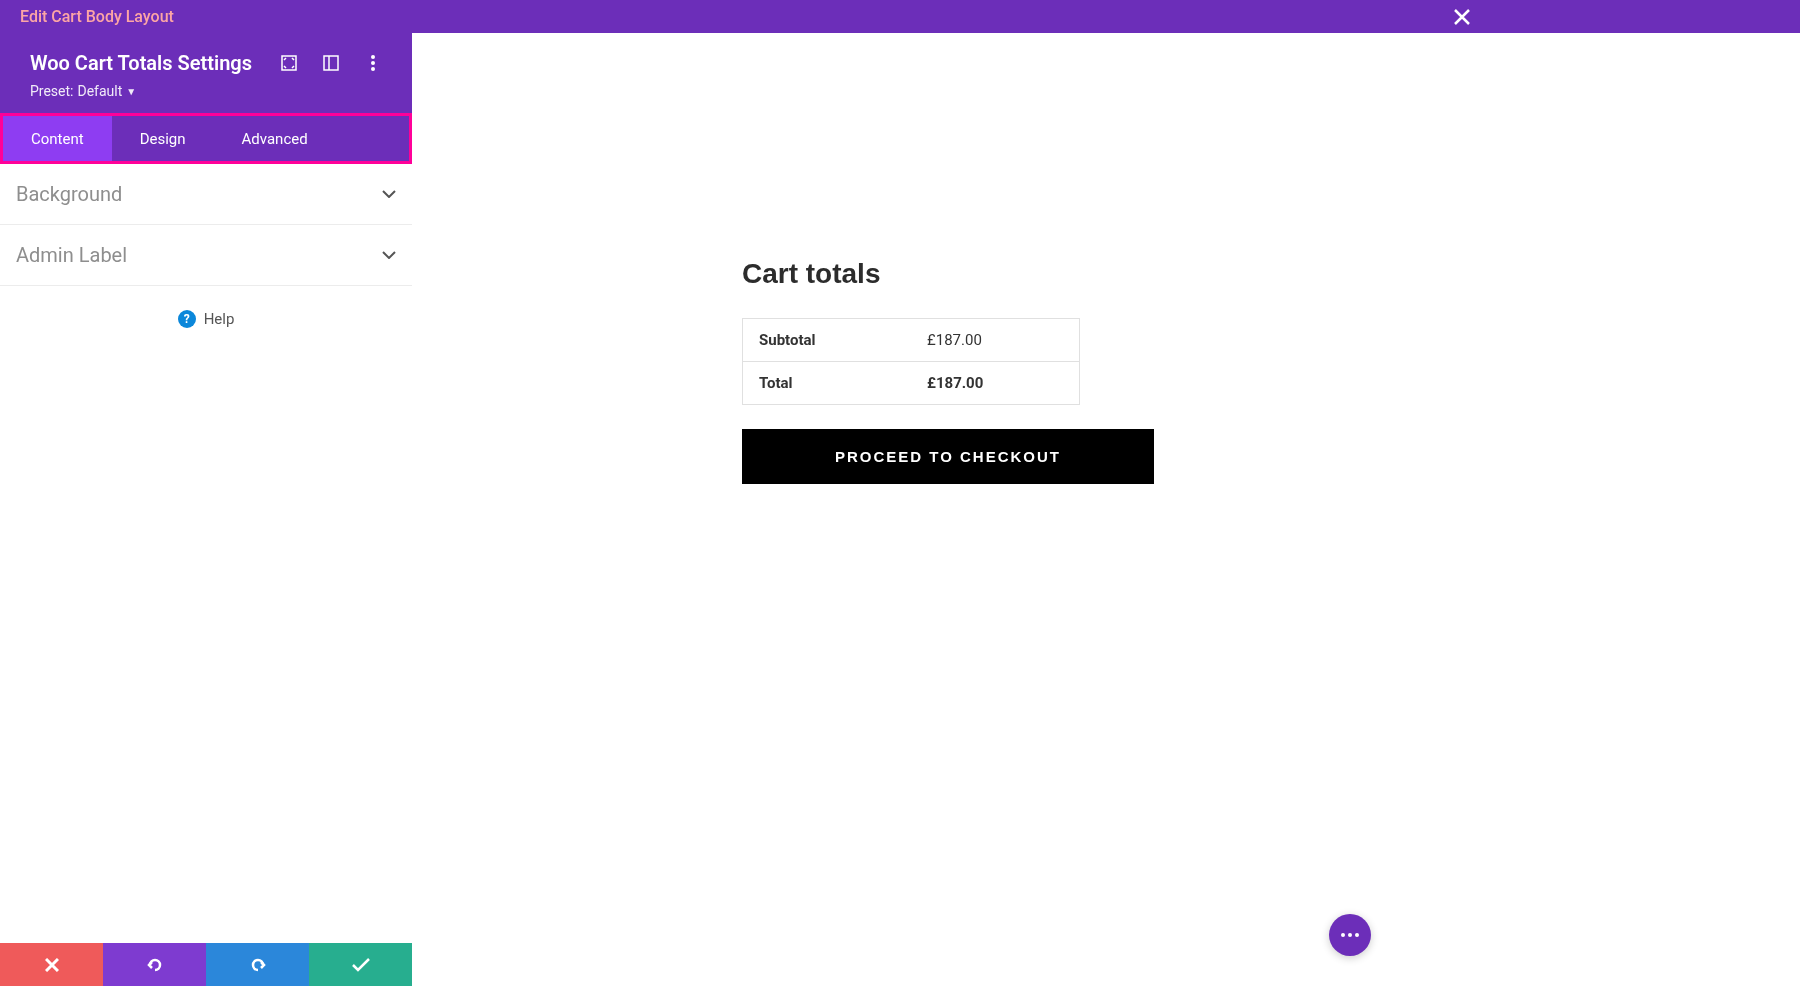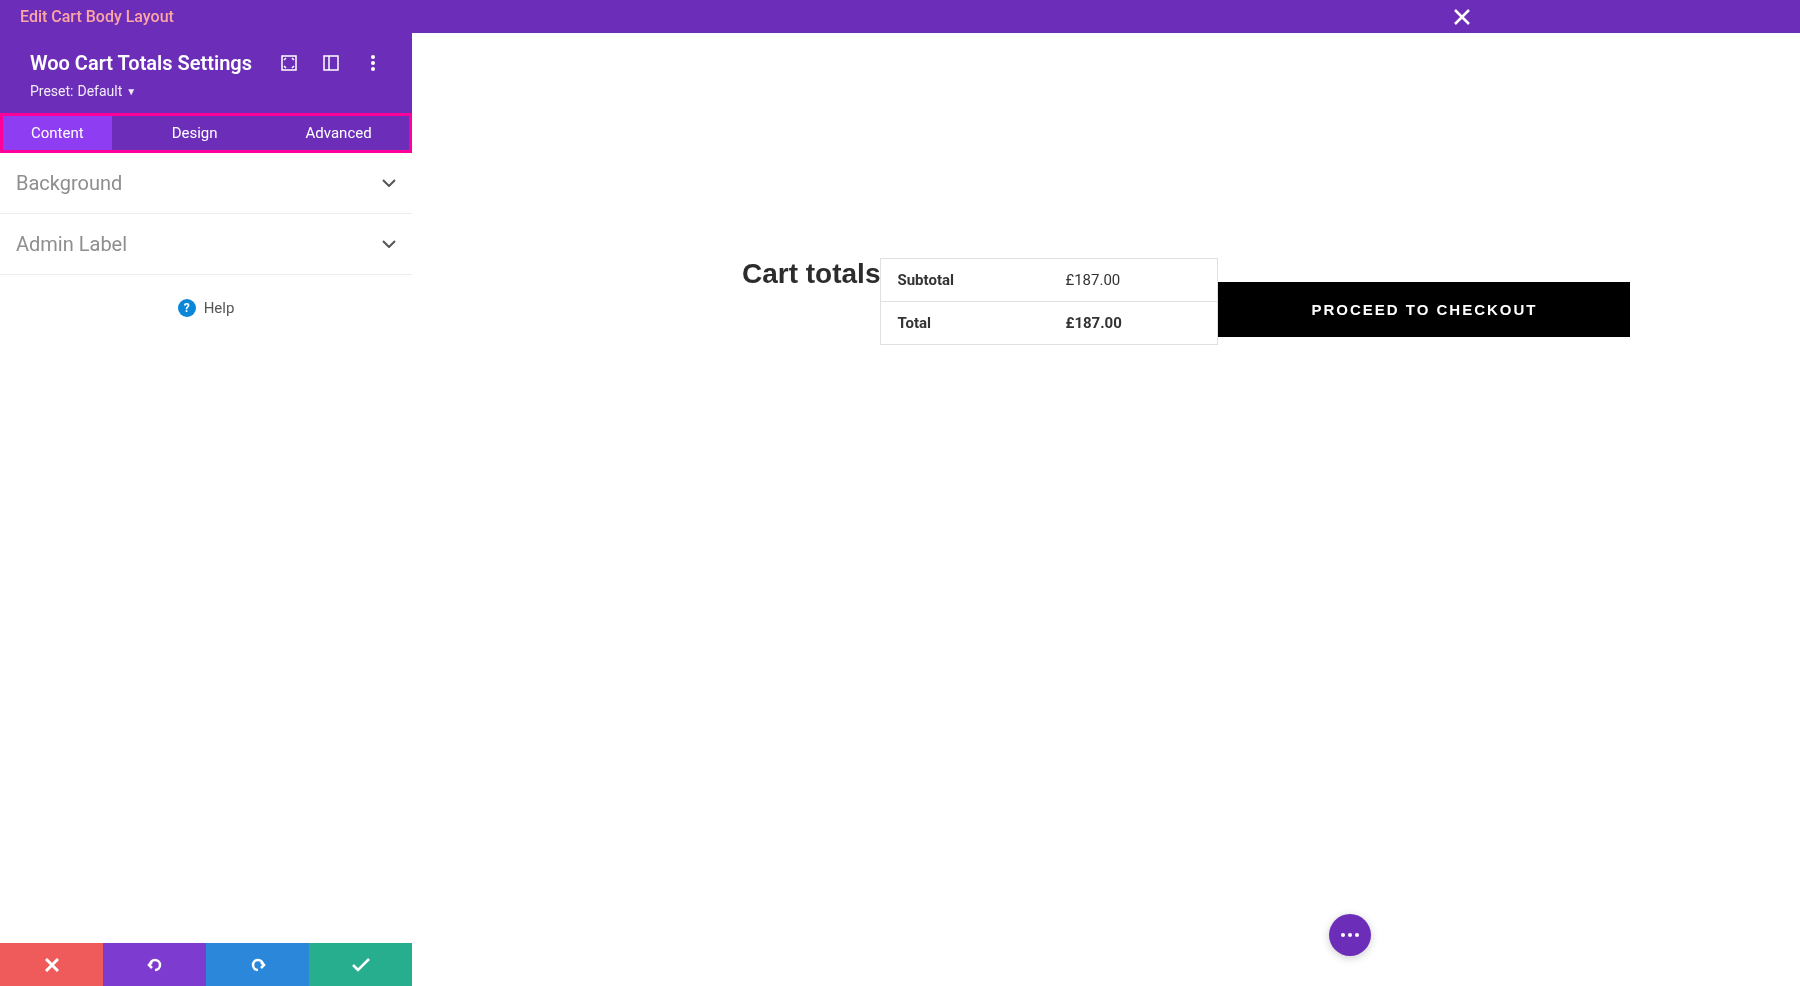--- a/index.html
+++ b/index.html
@@ -81,22 +81,21 @@
       gap: 4px;
       align-items: center;
     }
     .preset-caret {
       font-size: 10px;
     }
     .tabs {
       display: flex;
       background: #6c2eb9;
       border: 3px solid #ff0099;
-      height: 40px;
-      gap: 32px;
+      height: 51px;
     }
     .tab {
       flex: 0 0 auto;
       display: flex;
       align-items: center;
       justify-content: center;
       color: #fff;
       font-size: 15px;
       cursor: pointer;
       padding: 0 28px;
@@ -193,20 +192,21 @@
     .footer-btn.blue { background: #2b87da; }
     .footer-btn.green { background: #27ae8f; }
     .preview-area {
       position: absolute;
       top: 33px;
       left: 412px;
       right: 0;
       bottom: 0;
       background: #fff;
       display: flex;
+      flex-direction: column;
       align-items: flex-start;
       padding-top: 225px;
       padding-left: 330px;
     }
     .cart-totals-title {
       font-size: 28px;
       font-weight: 800;
       color: #2c2c2c;
       margin-bottom: 28px;
       font-family: "Arial Black", Arial, sans-serif;

